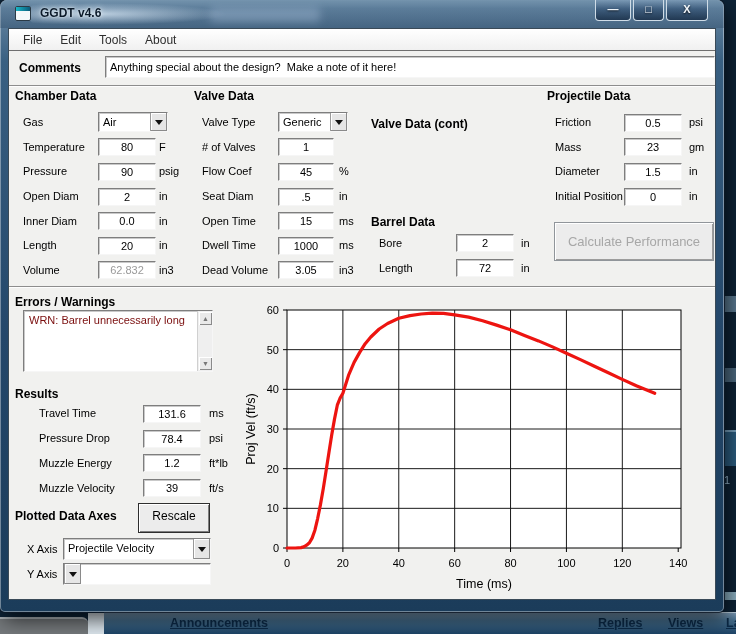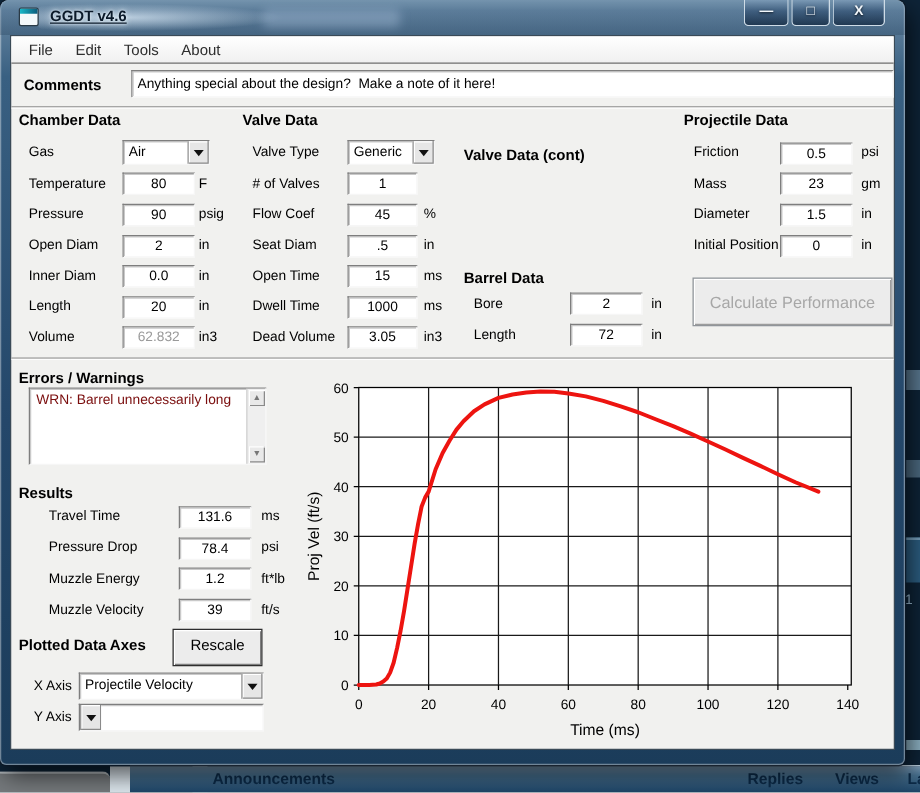--- a/index.html
+++ b/index.html
@@ -5,41 +5,41 @@
   * { margin:0; padding:0; box-sizing:border-box; }
   html,body { width:736px; height:634px; }
   body { font-family:"Liberation Sans", sans-serif; }
   .screen { position:relative; width:736px; height:634px; background:#0e2438; overflow:hidden; }
 
   
   .bg-stripe { position:absolute; }
   .bg-bottombar { position:absolute; left:104px; top:612px; right:0; height:22px;
     background:linear-gradient(180deg,#7c9cb8 0%,#47708f 35%,#1d4467 100%);
     border-top:1px solid #bfd3e2; }
-  .bg-bottombar .hdr { position:absolute; top:3px; font-size:12.5px; font-weight:bold; color:#0c2b49; }
+  .bg-bottombar .hdr { position:absolute; top:3px; font-size:12.5px; font-weight:bold; color:#0c2b49;text-decoration:underline; }
   .bg-grayblock { position:absolute; background:#75797c; }
   .bg-lightstrip { position:absolute; background:#dde7ee; }
   .bg-stray { position:absolute; color:#9fc0d8; font-size:11px; }
 
   
   .window { position:absolute; left:0; top:0; width:724px; height:612px;
     border-radius:7px 7px 5px 5px;
     background:linear-gradient(180deg,#6e8ca6 0%,#396082 10%,#24476a 55%,#1b3c5a 100%);
     box-shadow:0 0 0 1px rgba(12,24,38,.85), 4px 8px 20px rgba(0,0,0,.65),
                inset 0 0 0 1px rgba(255,255,255,.38); }
   .titlebar { position:absolute; left:0; top:0; right:0; height:28px; border-radius:7px 7px 0 0;
     background:linear-gradient(180deg,#7292ac 0%,#40648648 30%,rgba(20,45,72,.25) 100%); }
   .title-glow { position:absolute; left:28px; top:3px; width:200px; height:22px; border-radius:11px;
     background:radial-gradient(ellipse at 35% 50%, rgba(220,235,248,.75), rgba(220,235,248,0) 70%); }
   .app-icon { position:absolute; left:15px; top:6px; width:16px; height:15px;
     background:#f4f8fa; border:1px solid #2a3a46; border-radius:2px; }
   .app-icon::before { content:""; position:absolute; left:0; top:0; right:0; height:4px;
     background:linear-gradient(90deg,#19b8c8,#0b5a7a); }
   .window-title { position:absolute; left:40px; top:6px; font-size:12px; font-weight:bold; color:#0b1a2a;
-    text-shadow:0 0 6px rgba(235,245,252,.95), 0 0 2px rgba(235,245,252,.9);text-decoration:underline; }
+    text-shadow:0 0 6px rgba(235,245,252,.95), 0 0 2px rgba(235,245,252,.9); }
   .title-redaction { position:absolute; left:210px; top:7px; width:110px; height:15px; border-radius:4px;
     background:rgba(160,185,210,.45); filter:blur(4px); }
   .caption-buttons { position:absolute; top:0; right:16px; height:21px; display:flex; }
   .cap-btn { height:21px; border:1px solid #cfdce7; border-top:none;
     background:linear-gradient(180deg,rgba(130,160,190,.45) 0%,rgba(40,70,105,.55) 45%,rgba(14,34,58,.7) 100%);
     color:#f2f7fb; font-size:11px; font-weight:bold; text-align:center; line-height:19px;
     text-shadow:0 1px 2px rgba(0,0,0,.8); }
   .cap-min { width:36px; border-radius:0 0 4px 4px; margin-right:2px; }
   .cap-max { width:31px; border-radius:0 0 4px 4px; margin-right:2px; }
   .cap-close { width:42px; border-radius:0 0 4px 4px; }

